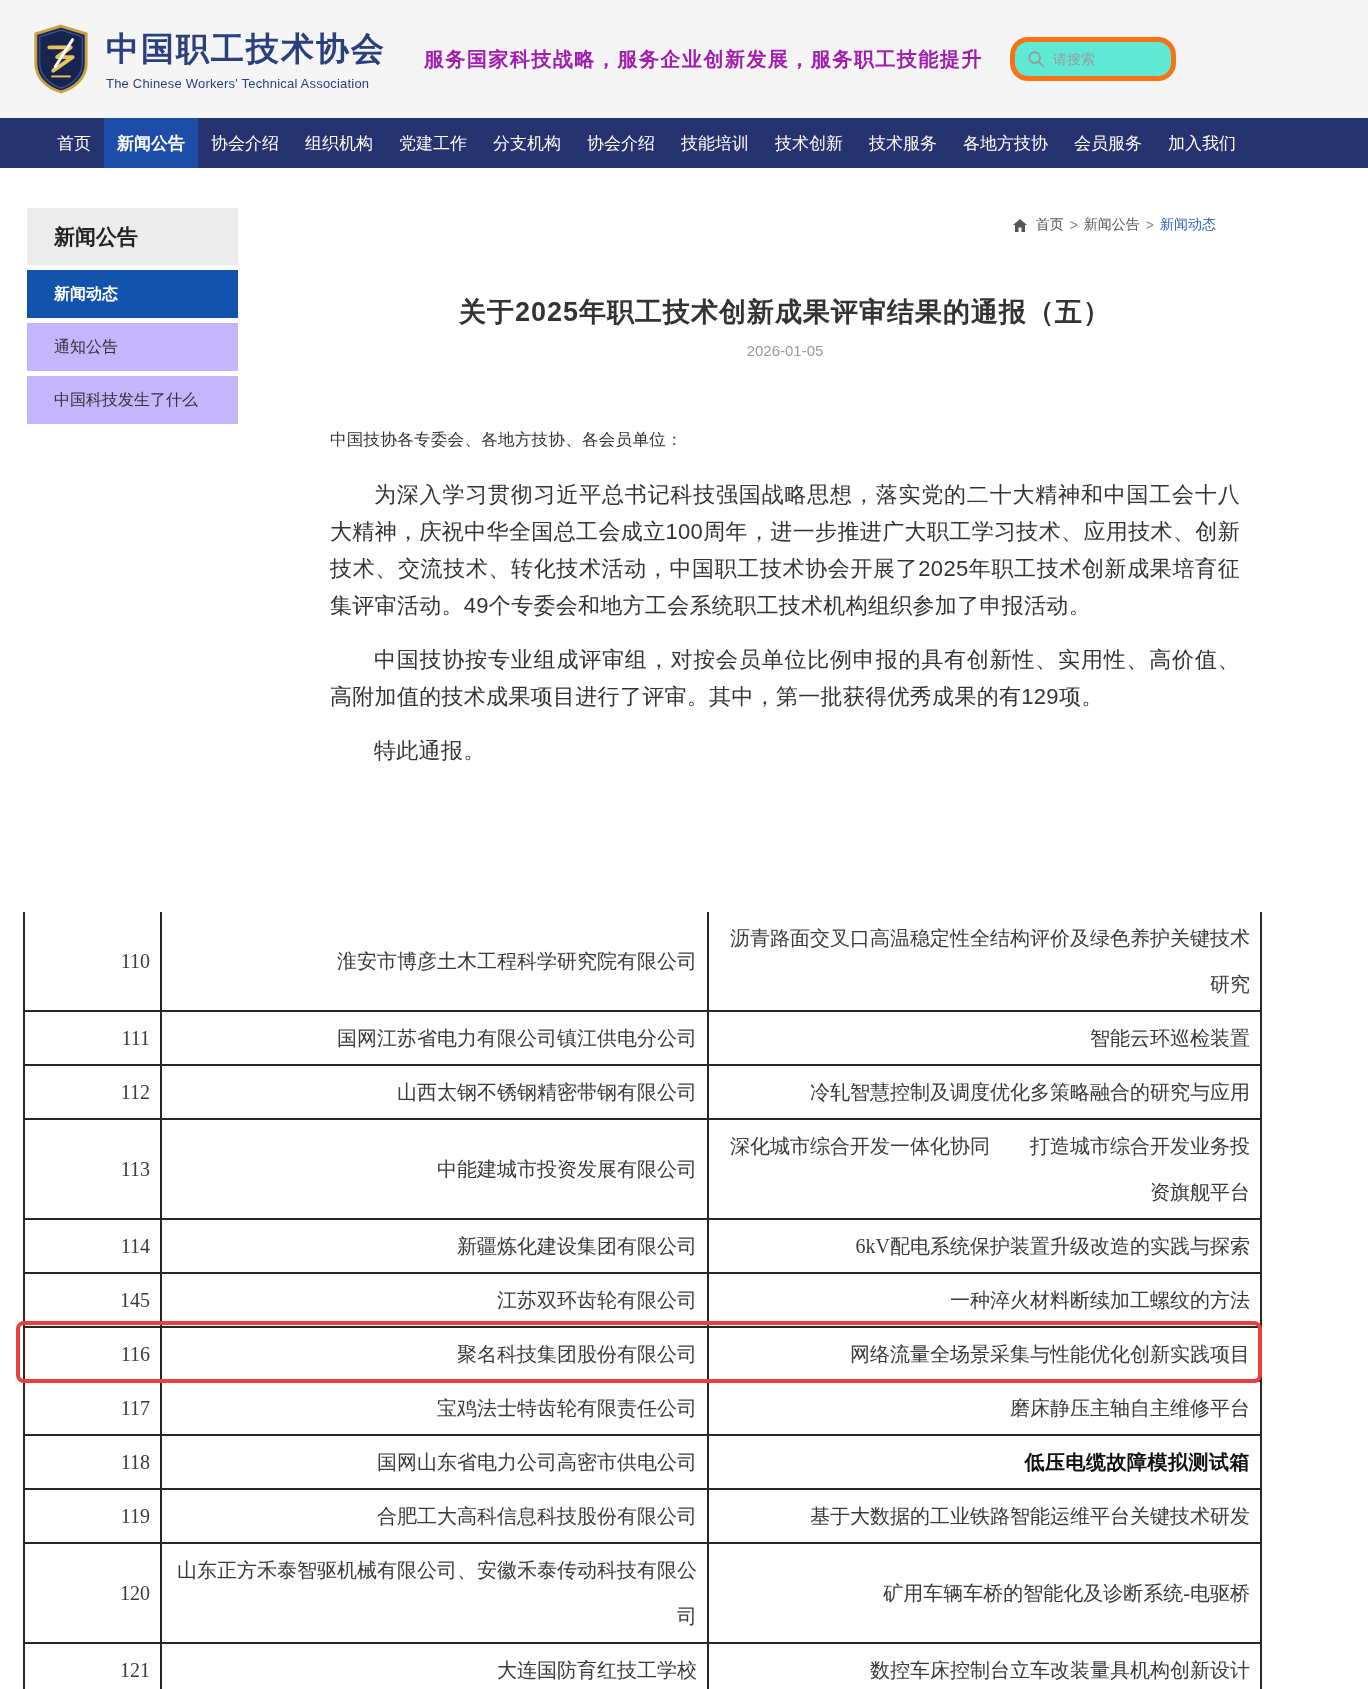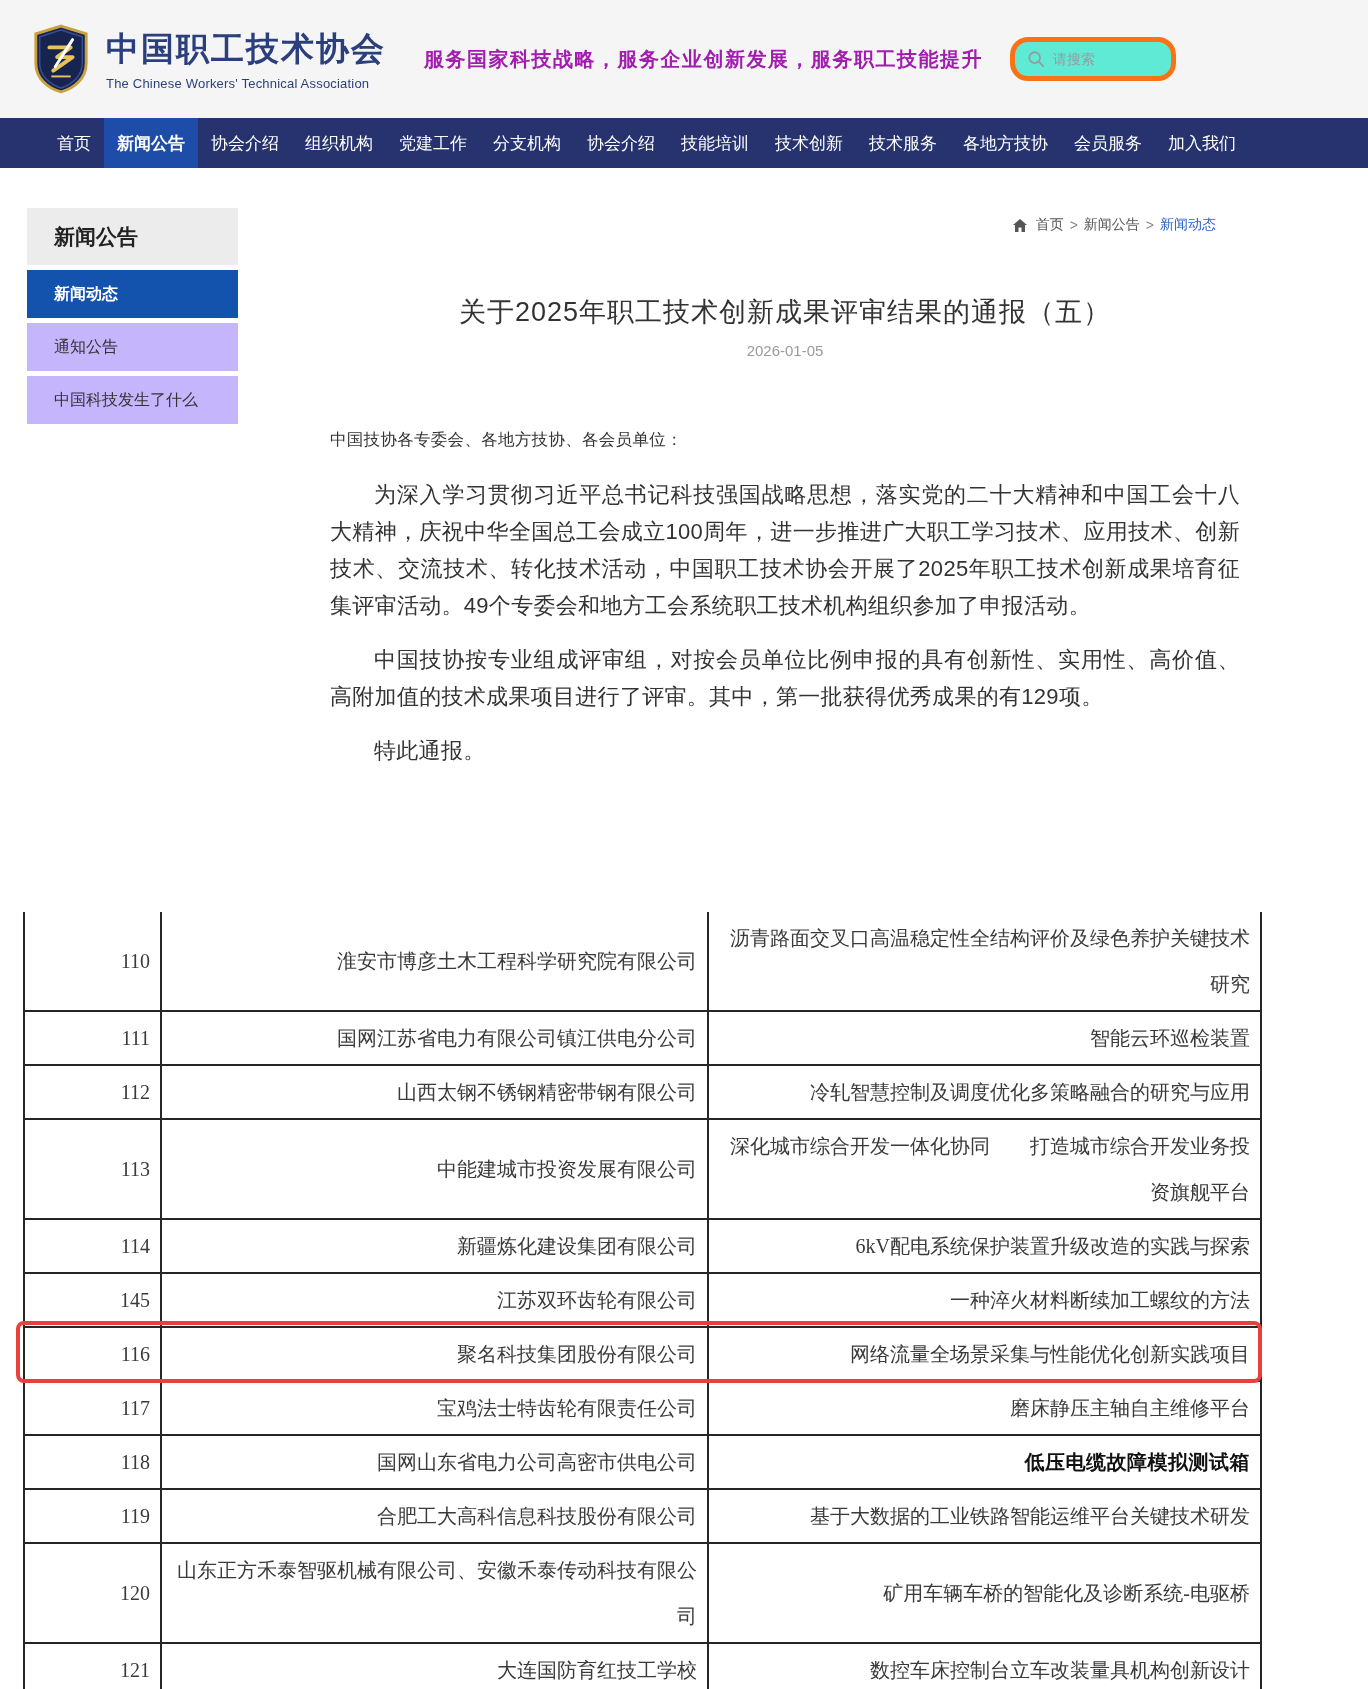--- a/index.html
+++ b/index.html
@@ -43,21 +43,21 @@
   
   .sidebar { position:absolute; left:27px; top:208px; width:211px; }
   .side-header { height:57px; background:#ececec; display:flex; align-items:center;
     padding-left:27px; font-size:21px; font-weight:bold; color:#222; }
   .side-item { height:48px; margin-top:5px; background:#c4b5fd; display:flex; align-items:center;
     padding-left:27px; font-size:16px; color:#333; cursor:pointer; }
   .side-item.active { background:#1453ad; color:#fff; font-weight:bold; }
 
   
   .article { position:absolute; left:330px; top:294px; width:910px; color:#333; }
-  .article-title { text-align:center; font-size:27px; font-weight:normal; color:#333;
+  .article-title { text-align:center; font-size:27px; font-weight:bold; color:#333;
     letter-spacing:1px; }
   .article-date { text-align:center; font-size:15px; color:#9a9a9a; margin-top:12px;
     margin-bottom:62px; }
   .salutation { font-size:16.5px; line-height:37px; letter-spacing:0.3px; margin-bottom:18px; }
   .para { font-size:22px; line-height:37px; letter-spacing:0.3px; text-indent:2em;
     margin-bottom:17px; text-align:justify; }
 
   
   .table-wrap { position:absolute; left:23px; top:912px; width:1237px; }
   table.results { border-collapse:collapse; table-layout:fixed; width:1237px;

